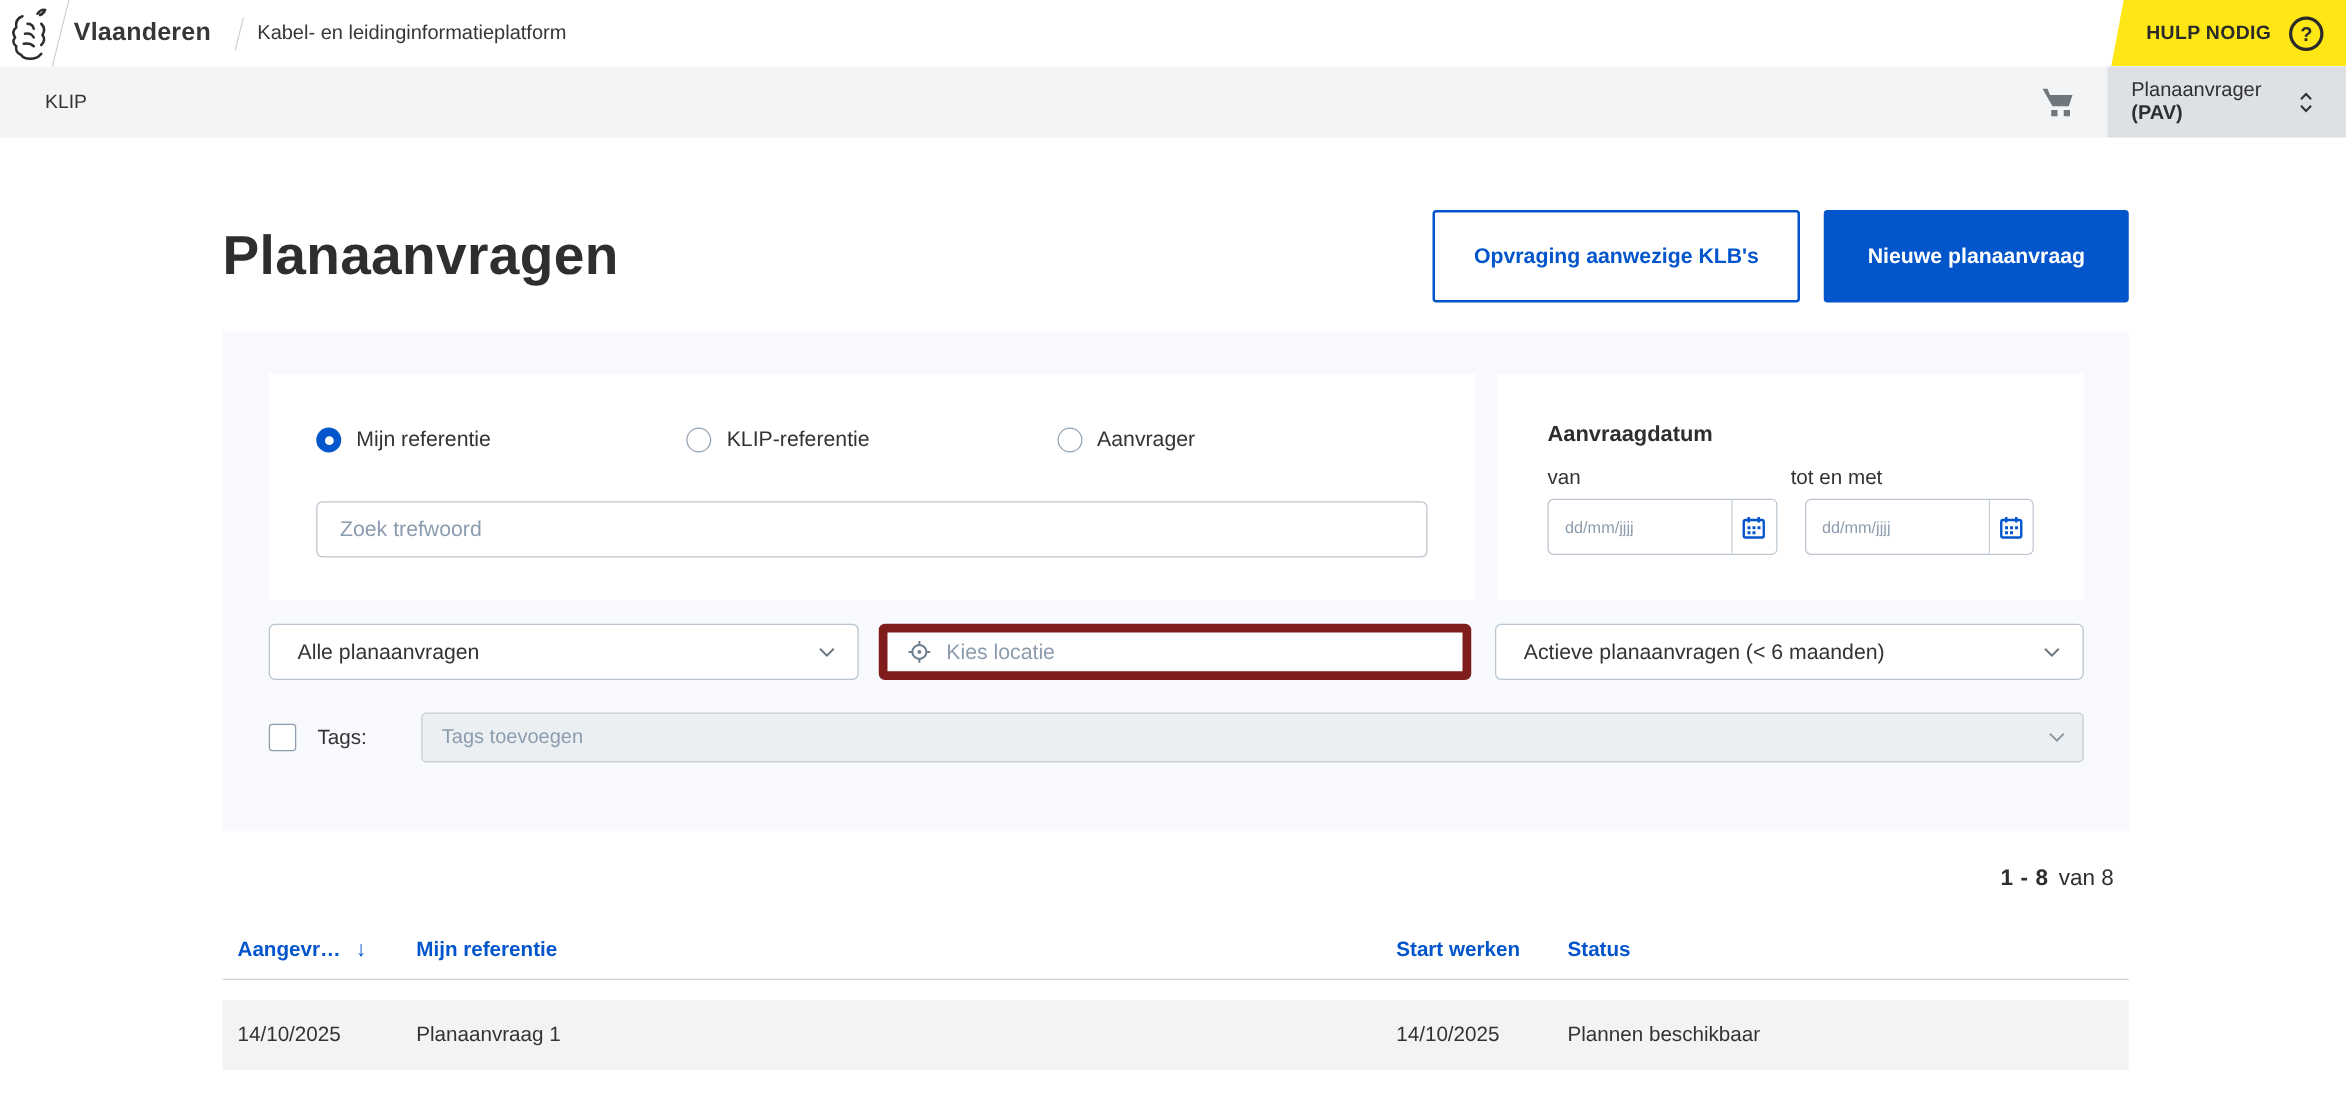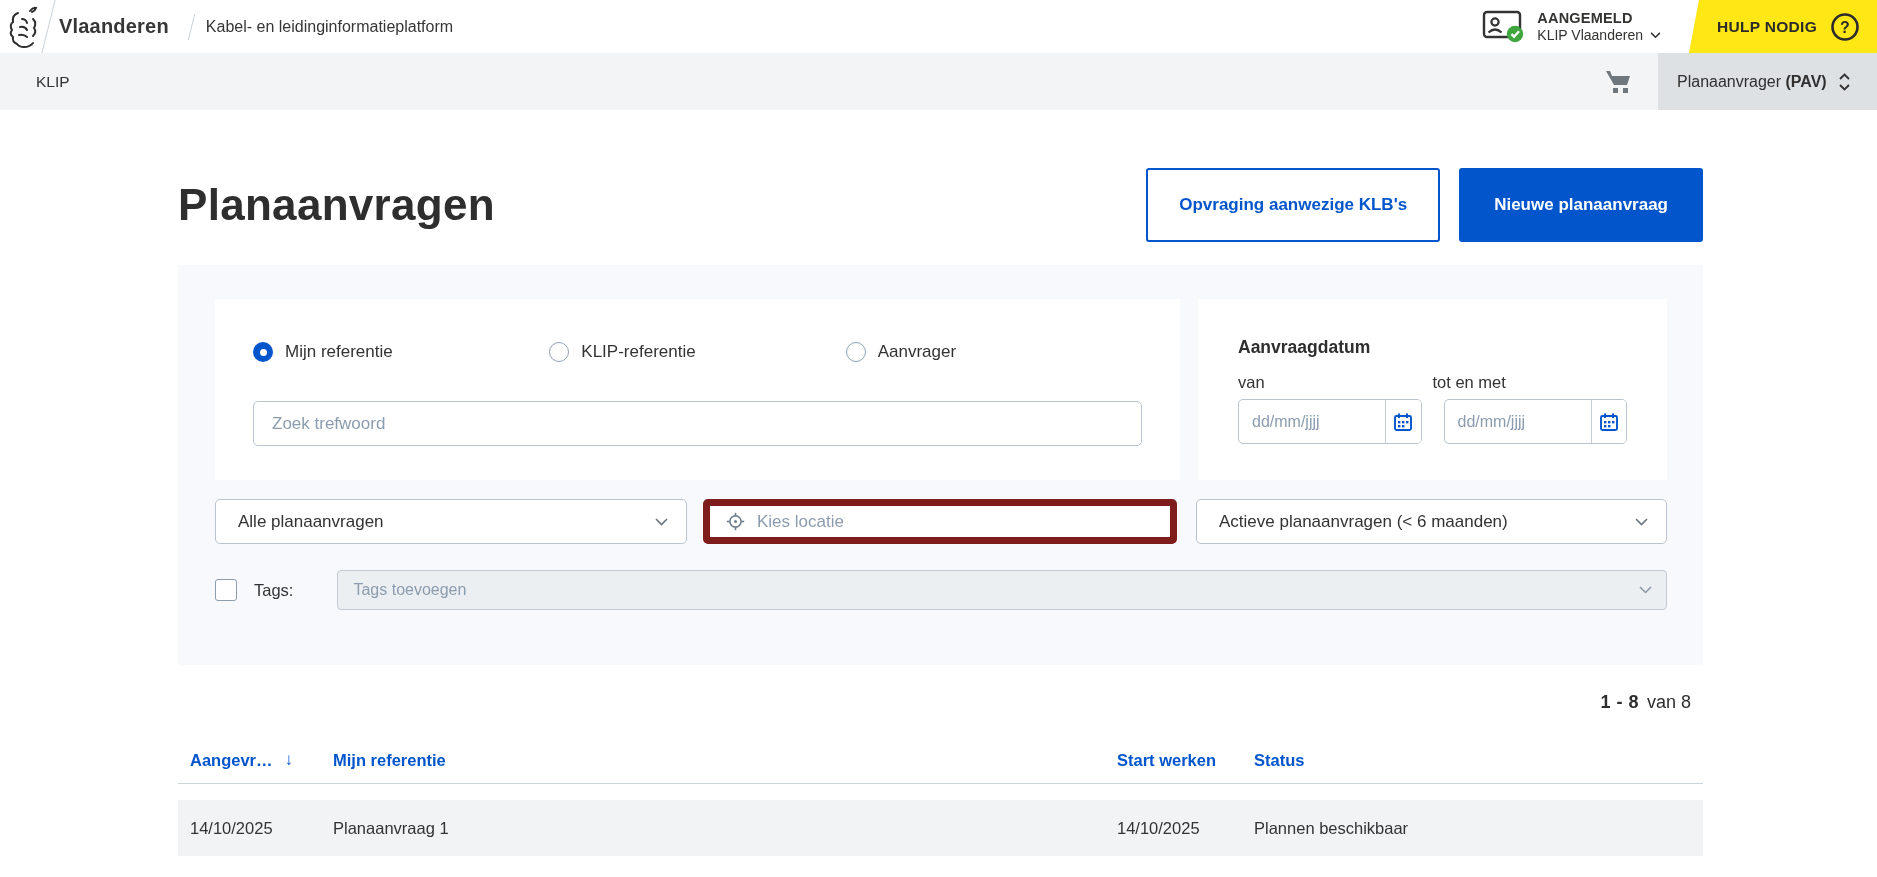--- a/index.html
+++ b/index.html
@@ -23,21 +23,21 @@
   .auth-org { font-size: 14px; display: flex; align-items: center; gap: 7px; }
   .help { background: #ffe615; display: flex; align-items: center; gap: 13px;
           padding: 0 17px 0 28px; clip-path: polygon(10px 0, 100% 0, 100% 100%, 0 100%); }
   .help-label { font-size: 15.5px; font-weight: bold; letter-spacing: .3px; color: #2a2a2a; }
 
   
   .subbar { height: 57px; background: #f2f4f5; display: flex; align-items: stretch; }
   .module { font-size: 15.5px; color: #333; align-self: center; padding-left: 36px; }
   .subbar-right { margin-left: auto; display: flex; align-items: stretch; }
   .cart-wrap { display: flex; align-items: center; padding: 0 24px 0 0; }
-  .role-select { width: 219px; background: #dde1e4; display: flex; align-items: center;
+  .role-select { width: 191px; background: #dde1e4; display: flex; align-items: center;
                  justify-content: space-between; padding: 0 26px 0 19px; cursor: pointer; }
   .role-text { font-size: 16px; color: #2f2f2f; }
   .role-text b { font-weight: bold; }
 
   
   .container { width: 1525px; margin-left: 178px; }
   .page-head { margin-top: 58px; display: flex; align-items: center; }
   .page-title { font-size: 44px; font-weight: bold; color: #2f2e2e; letter-spacing: .3px; }
   .head-actions { margin-left: auto; display: flex; gap: 19px; }
   .btn { height: 74px; border-radius: 3px; font-size: 17px; font-weight: bold;
@@ -66,21 +66,21 @@
                 font-family: "Liberation Sans", sans-serif; background: #fff; }
   .search-input { margin-top: 39px; }
   ::placeholder { color: #8b9cae; opacity: 1; }
 
   .date-heading { font-size: 17.5px; font-weight: bold; color: #2f2e2e; }
   .date-labels { display: flex; margin-top: 15px; }
   .date-label { font-size: 16.5px; color: #333; width: 207px; }
   .date-row { display: flex; gap: 22px; margin-top: 7px; }
   .date-box { width: 185px; height: 45px; border: 1px solid #b9c4ce; border-radius: 5px;
               background: #fff; display: flex; align-items: stretch; overflow: hidden; }
-  .date-box input { border: none; outline: none; width: 100%; font-size: 16px; padding: 0 0 0 13px;
+  .date-box input { border: none; outline: none; width: 100%; font-size: 13px; padding: 0 0 0 13px;
                     font-family: "Liberation Sans", sans-serif; color: #333; background: transparent; }
   .date-box .cal-btn { width: 44px; border-left: 1px solid #c6cfd8; display: flex;
                        align-items: center; justify-content: center; cursor: pointer; background: #fff; }
 
   .filter-row2 { display: flex; margin-top: 19px; }
   .select-box { height: 45px; background: #fff; border: 1px solid #b9c4ce; border-radius: 5px;
                 display: flex; align-items: center; padding: 0 18px 0 22px; cursor: pointer; }
   .select-box .sel-text { font-size: 17px; color: #333; }
   .select-box .chev { margin-left: auto; }
   .sb-1 { width: 472px; margin-right: 16px; }
@@ -135,38 +135,20 @@
         <path d="M13 30 q5 -1 8 2"></path>
       </g>
     </svg>
     <div class="diag tall"></div>
     <span class="brand-name">Vlaanderen</span>
     <div class="diag short"></div>
     <span class="app-name">Kabel- en leidinginformatieplatform</span>
   </div>
 
   <div class="top-right">
-    <div class="auth">
-      <svg width="44" height="36" viewBox="0 0 44 36">
-        <rect x="2" y="3" width="36" height="25" rx="3" fill="none" stroke="#333" stroke-width="2.4"></rect>
-        <circle cx="13" cy="13" r="3.6" fill="none" stroke="#333" stroke-width="2.2"></circle>
-        <path d="M6.5 23.5 Q13 17.5 19.5 23.5" fill="none" stroke="#333" stroke-width="2.2"></path>
-        <circle cx="33" cy="25" r="8.2" fill="#3fa53f"></circle>
-        <polyline points="29.5,25.2 32,27.7 37,22.3" fill="none" stroke="#fff" stroke-width="2.4"></polyline>
-      </svg>
-      <div class="auth-text">
-        <div class="auth-status">AANGEMELD</div>
-        <div class="auth-org">
-          <span>KLIP Vlaanderen</span>
-          <svg width="11" height="7" viewBox="0 0 12 8">
-            <polyline points="1,1 6,6 11,1" fill="none" stroke="#333" stroke-width="1.7"></polyline>
-          </svg>
-        </div>
-      </div>
-    </div>
     <div class="help">
       <span class="help-label">HULP NODIG</span>
       <svg width="30" height="30" viewBox="0 0 30 30">
         <circle cx="15" cy="15" r="12.5" fill="none" stroke="#2a2a2a" stroke-width="2.6"></circle>
         <text x="15" y="21" font-size="16" font-weight="bold" fill="#2a2a2a" text-anchor="middle" font-family="Liberation Sans, sans-serif">?</text>
       </svg>
     </div>
   </div>
 </header>
 

